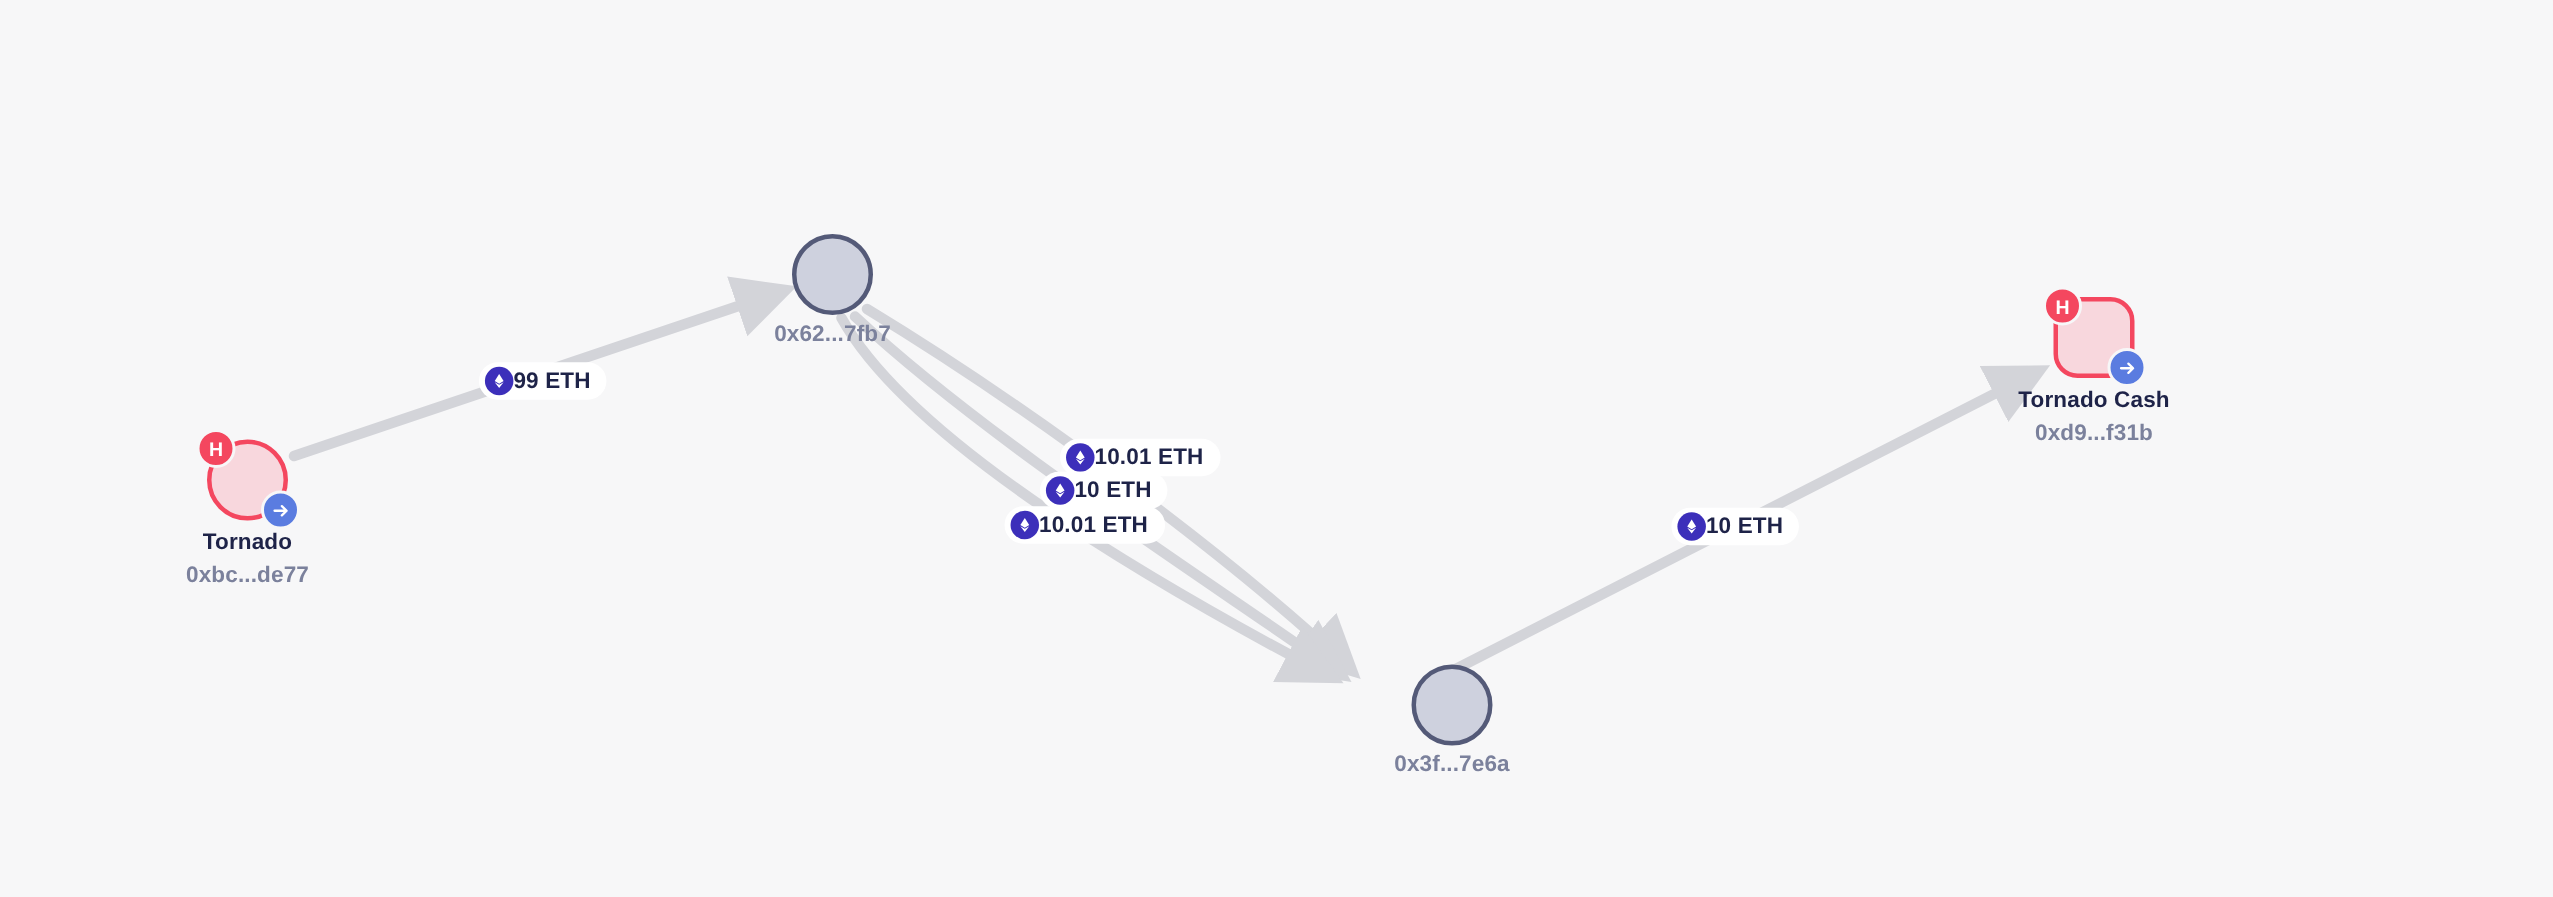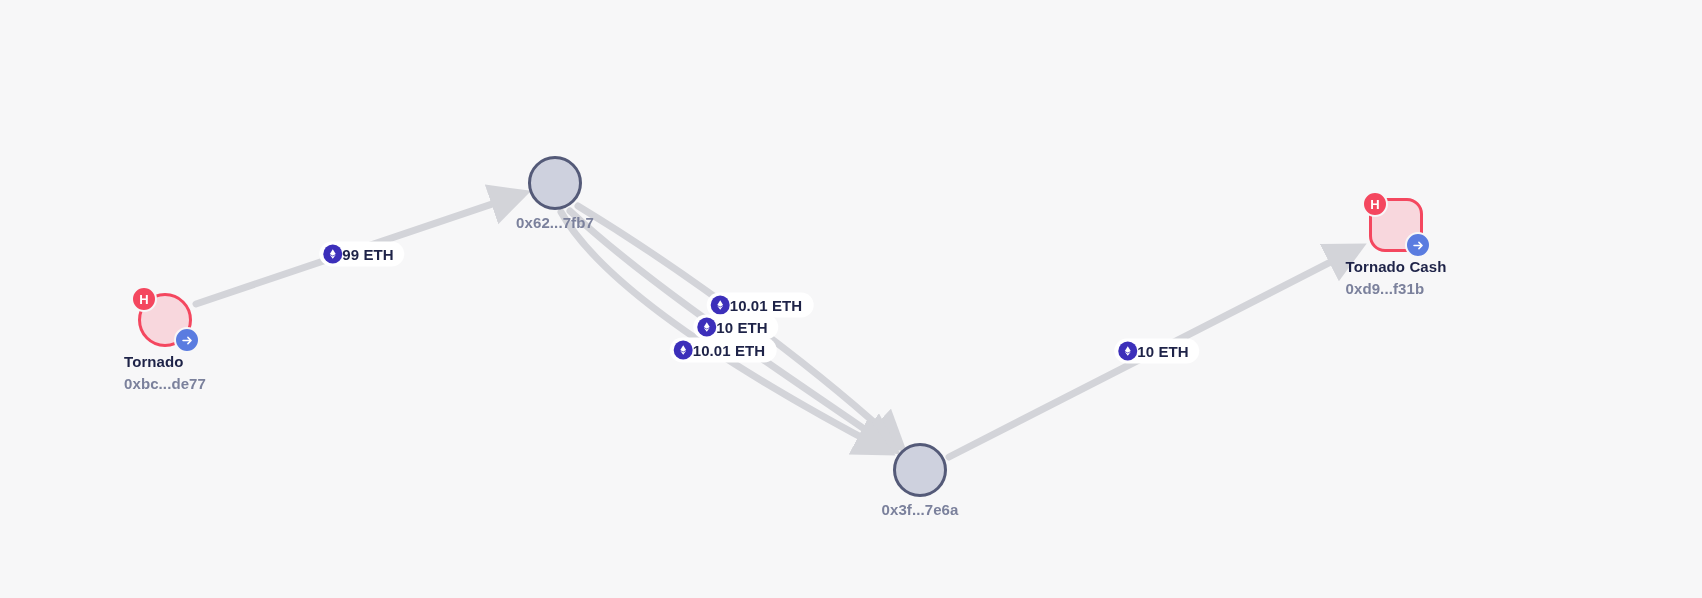--- a/index.html
+++ b/index.html
@@ -85,20 +85,21 @@
   }
   .badge-out svg { display: block; }
 
   
   .node-caption {
     position: absolute;
     left: 50%;
     transform: translateX(-50%);
     top: 60px;
     white-space: nowrap;
+    text-align: center;
   }
   .node-title {
     font-size: 15px;
     font-weight: bold;
     color: #1e2348;
     letter-spacing: 0.1px;
     margin-bottom: 5px;
   }
   .node-address {
     font-size: 15px;
@@ -174,21 +175,21 @@
     </div>
   </div>
 
   <div class="node" style="left:555px; top:183px;">
     <div class="node-shape circle-plain"></div>
     <div class="node-caption address-only">
       <div class="node-address">0x62...7fb7</div>
     </div>
   </div>
 
-  <div class="node" style="left:920px; top:470px;">
+  <div class="node" style="left:968px; top:470px;">
     <div class="node-shape circle-plain"></div>
     <div class="node-caption address-only">
       <div class="node-address">0x3f...7e6a</div>
     </div>
   </div>
 
   <div class="node" style="left:1396px; top:225px;">
     <div class="node-shape rounded-square-flagged">
       <div class="badge badge-hack">H</div>
       <div class="badge badge-out">

